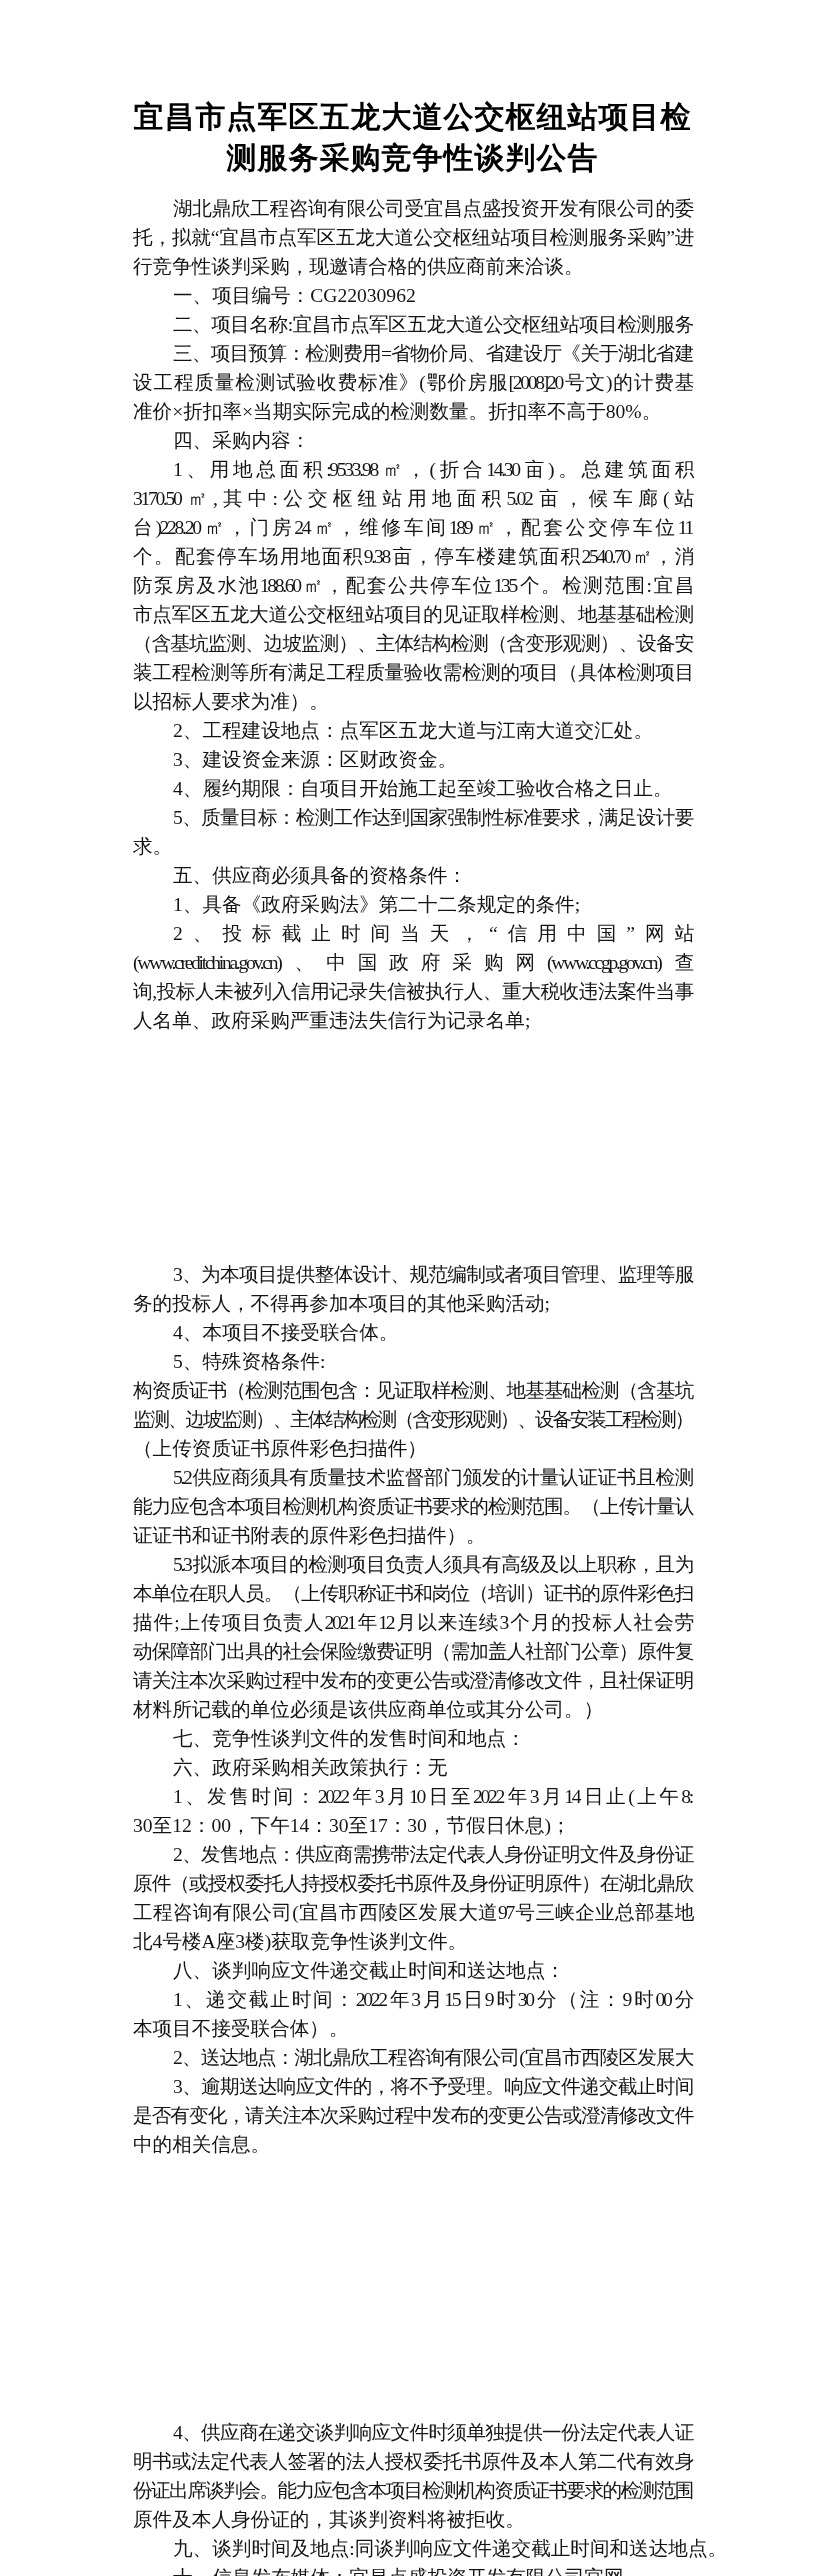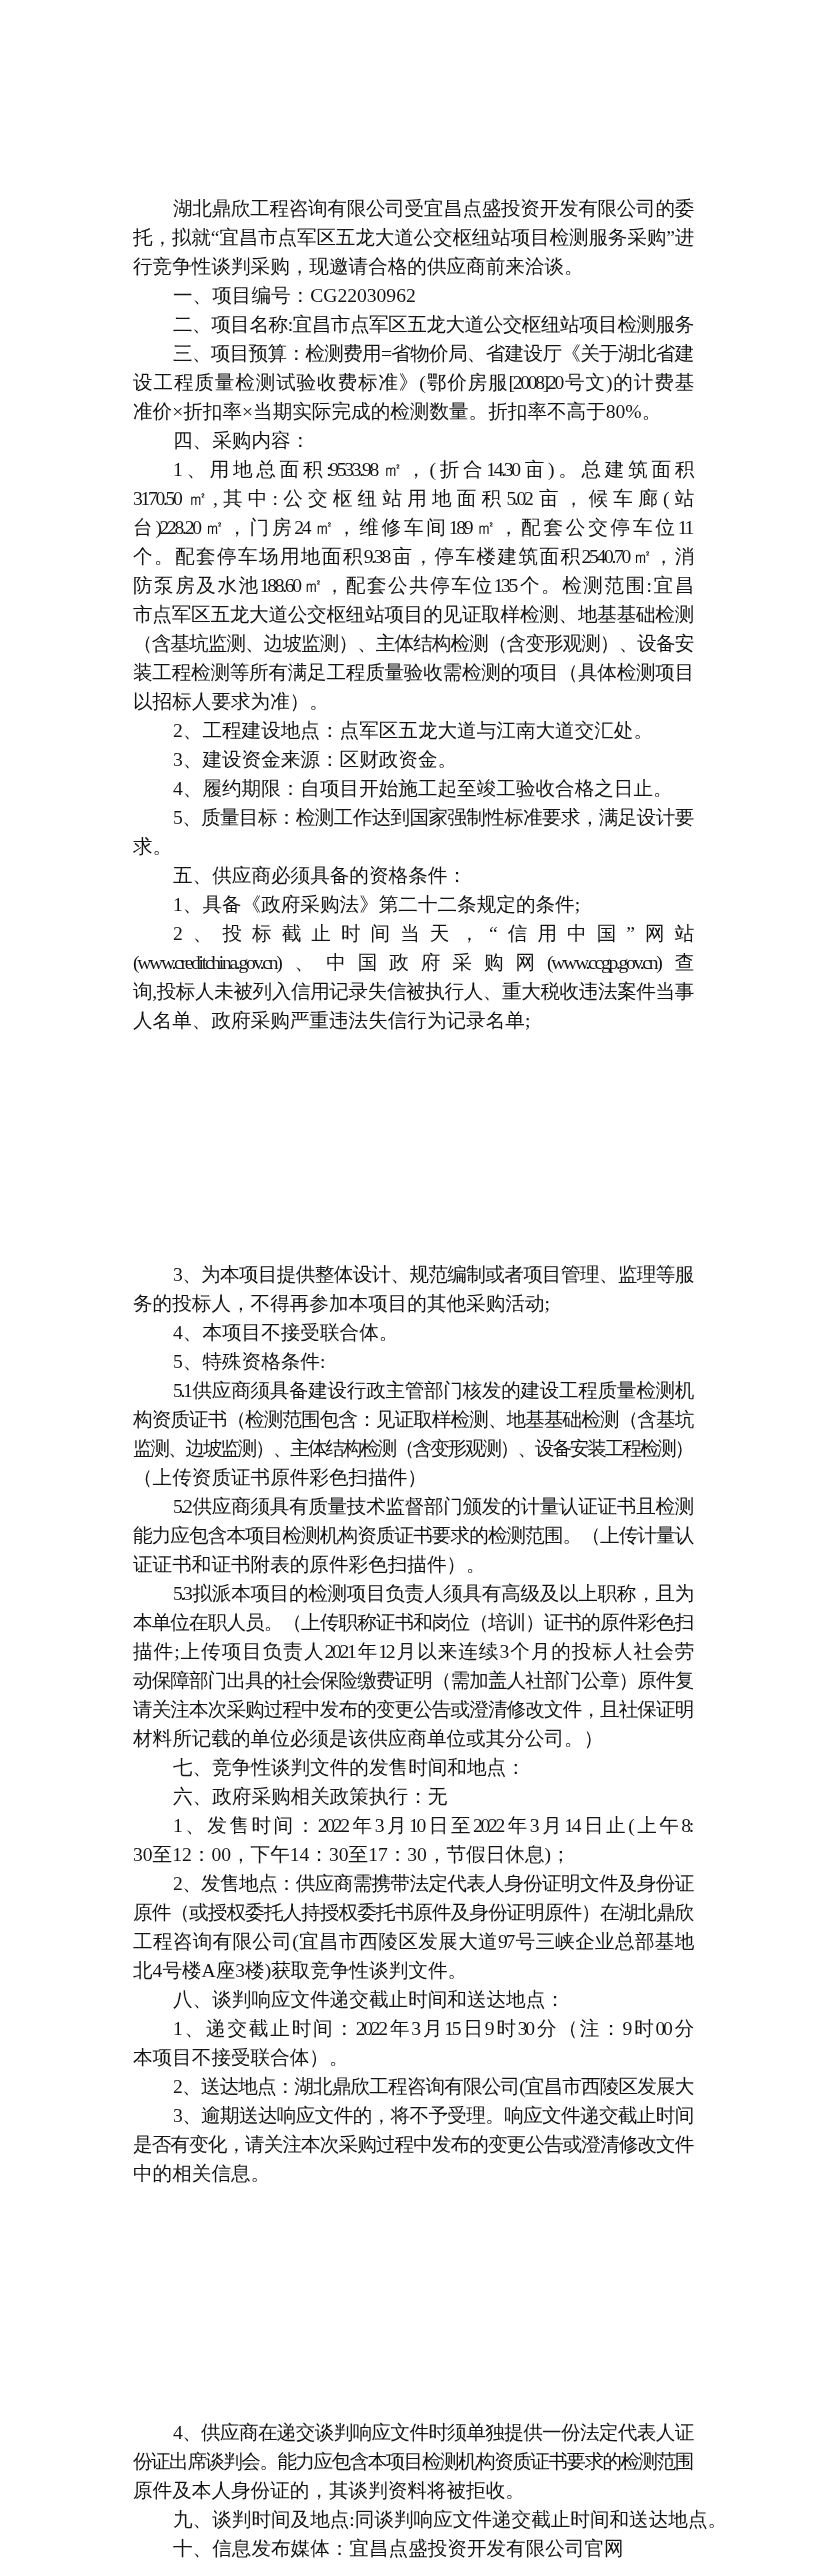--- a/index.html
+++ b/index.html
@@ -22,20 +22,24 @@
     text-align:justify;text-justify:inter-character;
     text-align-last:justify;-moz-text-align-last:justify;
     letter-spacing:-2.3px;
   }
 </style>
 </head>
 <body>
 
 <div class="page">
 
+  <div class="title">
+    <div>宜昌市点军区五龙大道公交枢纽站项目检</div>
+    <div>测服务采购竞争性谈判公告</div>
+  </div>
 
   <div class="body p1">
 
   <div class="ln ind jst">湖北鼎欣工程咨询有限公司受宜昌点盛投资开发有限公司的委</div>
       <div class="ln jst">托，拟就“宜昌市点军区五龙大道公交枢纽站项目检测服务采购”进</div>
       <div class="ln">行竞争性谈判采购，现邀请合格的供应商前来洽谈。</div>
       <div class="ln ind">一、项目编号：CG22030962</div>
       <div class="ln ind jst">二、项目名称:宜昌市点军区五龙大道公交枢纽站项目检测服务</div>
       <div class="ln ind jst">三、项目预算：检测费用=省物价局、省建设厅《关于湖北省建</div>
       <div class="ln jst">设工程质量检测试验收费标准》(鄂价房服[2008]20号文)的计费基</div>
@@ -62,21 +66,20 @@
       <div class="ln jst">询,投标人未被列入信用记录失信被执行人、重大税收违法案件当事</div>
       <div class="ln">人名单、政府采购严重违法失信行为记录名单;</div>
     </div>
 
   <div class="body p2">
 
   <div class="ln ind jst">3、为本项目提供整体设计、规范编制或者项目管理、监理等服</div>
       <div class="ln">务的投标人，不得再参加本项目的其他采购活动;</div>
       <div class="ln ind">4、本项目不接受联合体。</div>
       <div class="ln ind">5、特殊资格条件:</div>
-      <div class="ln ind jst">5.1供应商须具备建设行政主管部门核发的建设工程质量检测机</div>
       <div class="ln jst">构资质证书（检测范围包含：见证取样检测、地基基础检测（含基坑</div>
       <div class="ln jst">监测、边坡监测）、主体结构检测（含变形观测）、设备安装工程检测）</div>
       <div class="ln">（上传资质证书原件彩色扫描件）</div>
       <div class="ln ind jst">5.2供应商须具有质量技术监督部门颁发的计量认证证书且检测</div>
       <div class="ln jst">能力应包含本项目检测机构资质证书要求的检测范围。（上传计量认</div>
       <div class="ln">证证书和证书附表的原件彩色扫描件）。</div>
       <div class="ln ind jst">5.3拟派本项目的检测项目负责人须具有高级及以上职称，且为</div>
       <div class="ln jst">本单位在职人员。（上传职称证书和岗位（培训）证书的原件彩色扫</div>
       <div class="ln jst">描件;上传项目负责人2021年12月以来连续3个月的投标人社会劳</div>
       <div class="ln jst">动保障部门出具的社会保险缴费证明（需加盖人社部门公章）原件复</div>
@@ -95,20 +98,21 @@
       <div class="ln">本项目不接受联合体）。</div>
       <div class="ln ind jst">2、送达地点：湖北鼎欣工程咨询有限公司(宜昌市西陵区发展大</div>
       <div class="ln ind jst">3、逾期送达响应文件的，将不予受理。响应文件递交截止时间</div>
       <div class="ln jst">是否有变化，请关注本次采购过程中发布的变更公告或澄清修改文件</div>
       <div class="ln">中的相关信息。</div>
     </div>
 
   <div class="body p3a">
 
   <div class="ln ind jst">4、供应商在递交谈判响应文件时须单独提供一份法定代表人证</div>
+      <div class="ln jst">明书或法定代表人签署的法人授权委托书原件及本人第二代有效身</div>
       <div class="ln jst">份证出席谈判会。能力应包含本项目检测机构资质证书要求的检测范围</div>
       <div class="ln">原件及本人身份证的，其谈判资料将被拒收。</div>
       <div class="ln ind">九、谈判时间及地点:同谈判响应文件递交截止时间和送达地点。</div>
       <div class="ln ind">十、信息发布媒体：宜昌点盛投资开发有限公司官网</div>
     </div>
 
 </div>
 
 
 </body></html>

